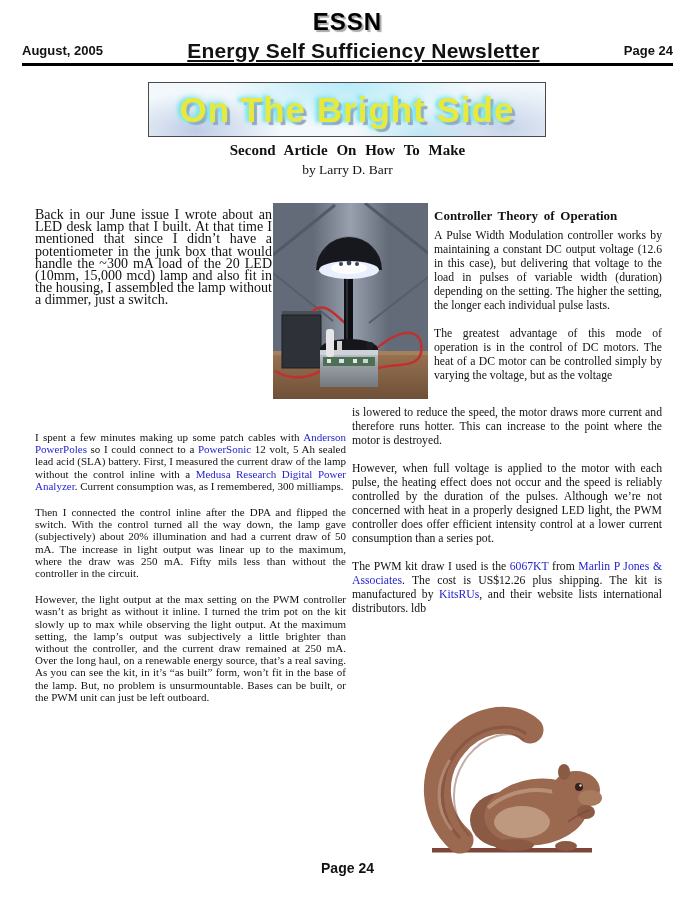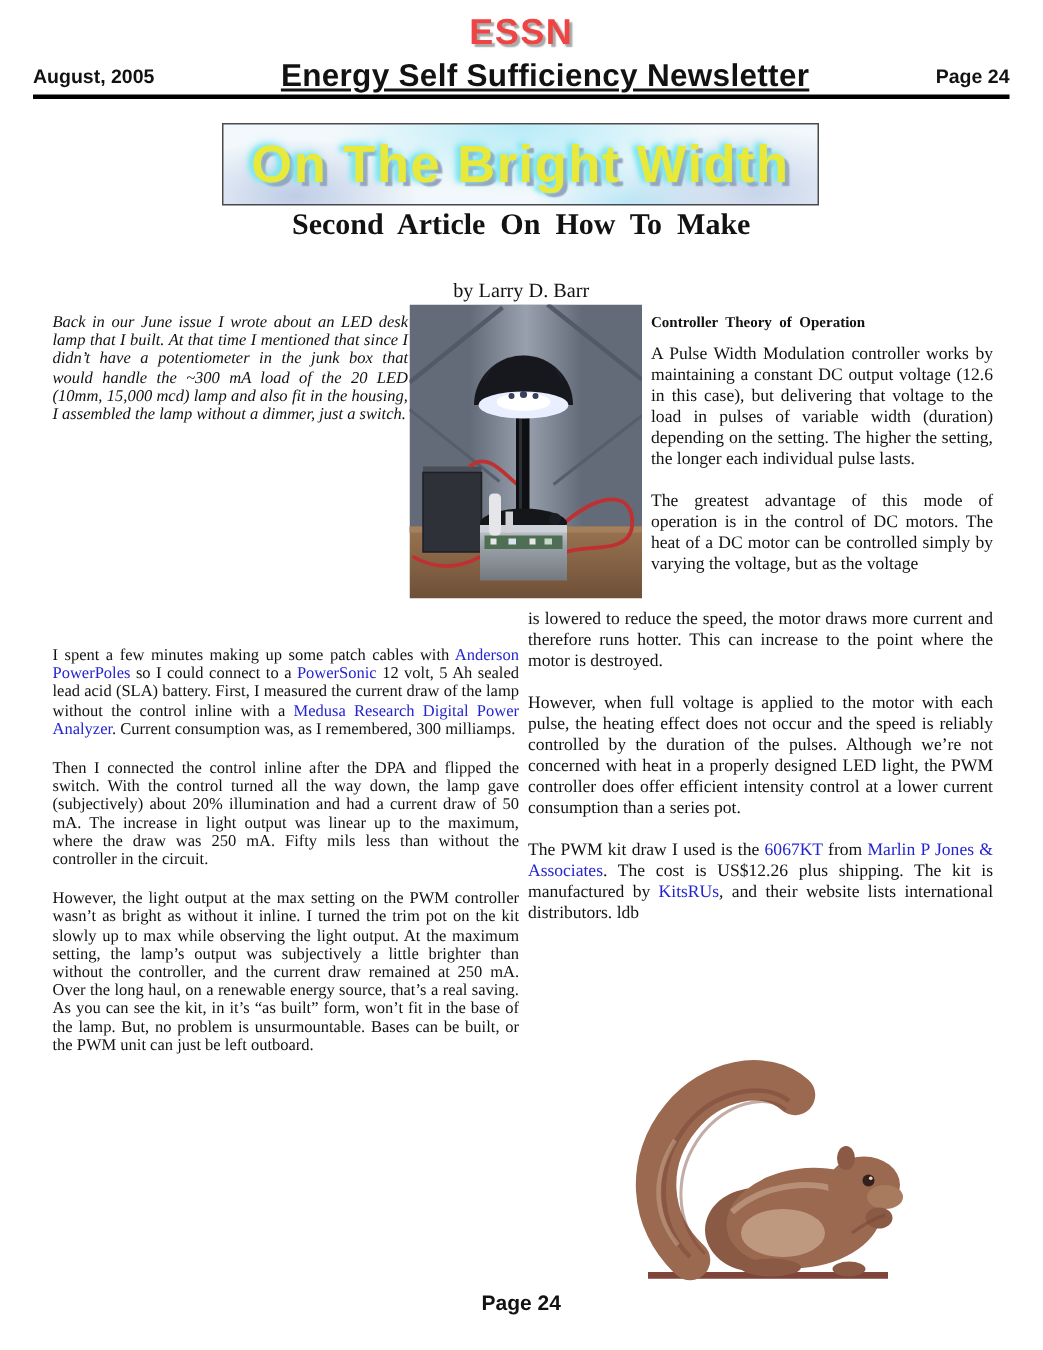--- a/index.html
+++ b/index.html
@@ -4,21 +4,21 @@
 <style>
   html,body { margin:0; padding:0; background:#ffffff; }
   .page {
     position:relative; width:695px; height:900px; background:#ffffff;
     font-family:"Liberation Serif", serif; color:#121212; overflow:hidden;
   }
   
   .logo {
     position:absolute; top:8px; left:0; right:0; text-align:center;
     font-family:"Liberation Sans", sans-serif; font-weight:bold; font-size:24px;
-    letter-spacing:1px; color:#ef4444; text-shadow:2px 2px 1px #a8a8a8;
+    letter-spacing:1px; color:#000000; text-shadow:2px 2px 1px #a8a8a8;
   }
   .header-row {
     position:absolute; left:22px; right:22px; top:36px; height:27px;
     border-bottom:3px solid #000;
     display:flex; align-items:flex-end; justify-content:space-between;
     font-family:"Liberation Sans", sans-serif; font-weight:bold;text-align:center;
   }
   .header-side { font-size:13px; padding-bottom:5px; }
   .header-title { font-size:21px; text-decoration:underline; padding-bottom:0px; letter-spacing:0.2px; }
   
@@ -33,29 +33,29 @@
       radial-gradient(ellipse 90px 45px at 68% 100%, rgba(120,210,240,0.45), rgba(120,210,240,0) 70%),
       #f2f8fb;
   }
   .banner-text {
     font-family:"Liberation Sans", sans-serif; font-weight:bold; font-size:35px;
     color:#e9e93b; letter-spacing:1px; white-space:nowrap;
     text-shadow:-2px -1px 6px #74e4ee, -3px 0px 3px #8fe9f0, 3px 3px 1px #96a3bd;
   }
   
   .title-block { position:absolute; left:0; right:0; top:141px; text-align:center; }
-  .title-line { font-weight:bold; font-size:20px; line-height:19px; word-spacing:5px; }
-  .byline { font-size:13.5px; line-height:19px;margin-top:24px; }
+  .title-line { font-weight:bold; font-size:15px; line-height:19px; word-spacing:5px; }
+  .byline { font-size:13.5px; line-height:19px; }
   
   .para { text-align:justify; margin:0; }
-  .col-left-p1 { position:absolute; left:35px; top:209px; width:237px; font-size:11px; line-height:12.2px;font-style:italic; }
+  .col-left-p1 { position:absolute; left:35px; top:209px; width:237px; font-size:14px; line-height:12.2px; }
   .col-left-p2 { position:absolute; left:35px; top:336px; width:237px; font-size:11px; line-height:12.2px; }
   .col-right { position:absolute; left:434px; top:209px; width:228px; font-size:11.7px; line-height:14px; }
   .col-right-heading {
-    font-weight:bold; font-size:10px; word-spacing:2.5px; text-align:left; margin:0 0 6px 0;
+    font-weight:bold; font-size:13px; word-spacing:2.5px; text-align:left; margin:0 0 6px 0;
   }
   .col-right .para { margin-bottom:14px; }
   .lower-left { position:absolute; left:35px; top:407px; width:311px; font-size:11px; line-height:12.2px;margin-top:24px; }
   .lower-left .para { margin-bottom:14px; }
   .lower-left .para:nth-child(3) { margin-bottom:0; }
   .lower-right { position:absolute; left:352px; top:406px; width:310px; font-size:11.7px; line-height:14px; }
   .lower-right .para { margin-bottom:14px; }
   .link { color:#2424cf; }
   
   .photo { position:absolute; left:273px; top:203px; width:155px; height:196px; }
@@ -72,21 +72,21 @@
 <div class="page">
 
   <div class="logo">ESSN</div>
   <div class="header-row">
     <span class="header-side">August, 2005</span>
     <span class="header-title">Energy Self Sufficiency Newsletter</span>
     <span class="header-side">Page 24</span>
   </div>
 
   <div class="banner">
-    <span class="banner-text">On The Bright Width</span>
+    <span class="banner-text">On The Bright Side</span>
   </div>
 
   <div class="title-block">
     <div class="title-line">Second Article On How To Make</div>
     <div class="byline">by Larry D. Barr</div>
   </div>
 
   <p class="para col-left-p1">Back in our June issue I wrote about an LED desk lamp that I built. At that time I mentioned that since I didn’t have a potentiometer in the junk box that would handle the ~300 mA load of the 20 LED (10mm, 15,000 mcd) lamp and also fit in the housing, I assembled the lamp without a dimmer, just a switch.</p>
 
   <svg class="photo" viewBox="0 0 155 196" aria-hidden="true">

